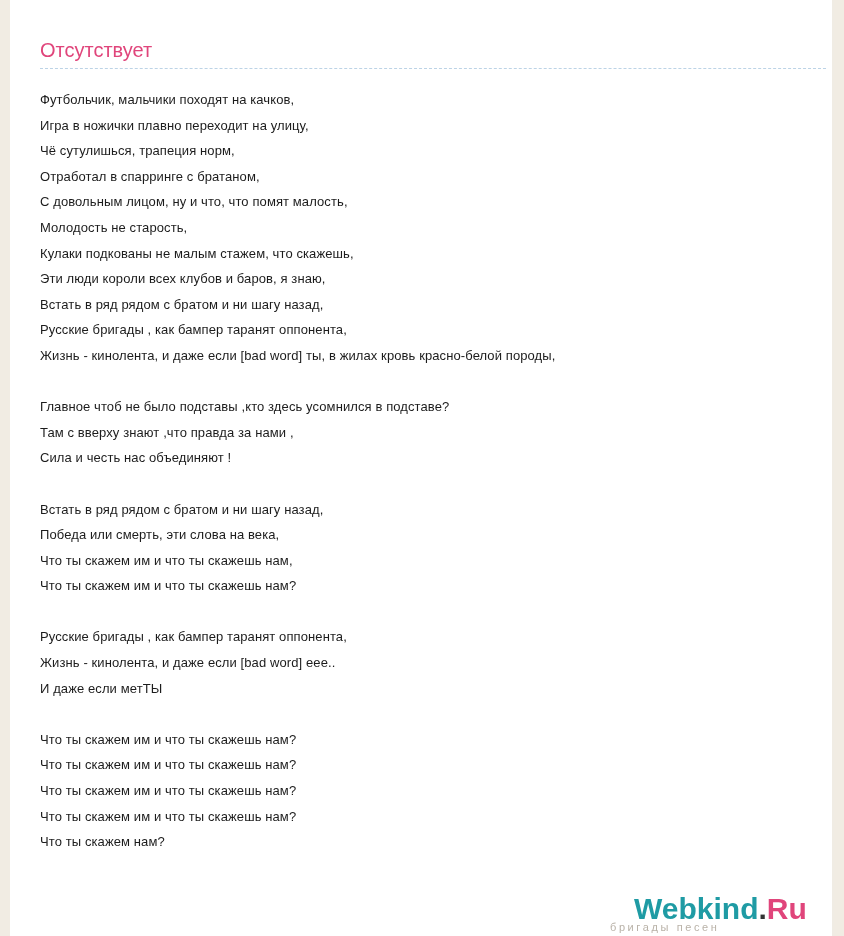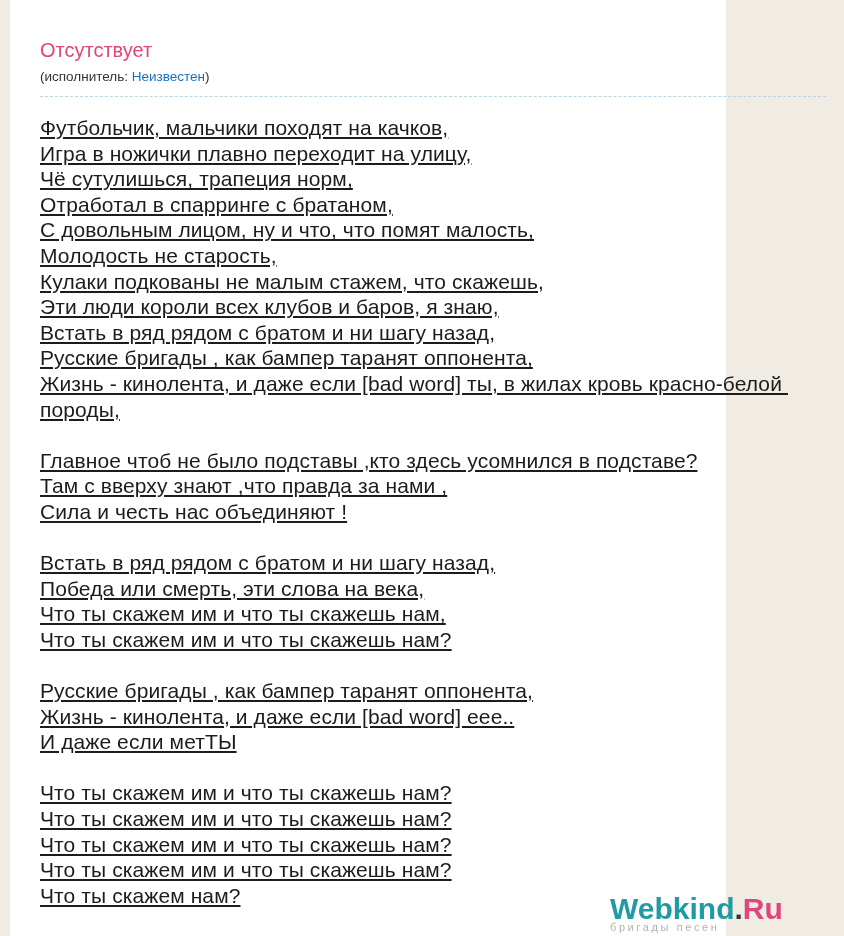--- a/index.html
+++ b/index.html
@@ -16,21 +16,21 @@
   .page {
     position: relative;
     width: 844px;
     height: 936px;
     box-sizing: border-box;
   }
   .sheet {
     position: absolute;
     left: 10px;
     top: 0;
-    width: 716px;
+    width: 822px;
     height: 936px;
     background: #ffffff;
     box-sizing: border-box;
   }
   .edge-left {
     position: absolute;
     left: 0;
     top: 0;
     width: 10px;
     height: 936px;
@@ -68,43 +68,43 @@
     color: #1a6ec0;
     text-decoration: none;
   }
   .divider {
     border: 0;
     border-top: 1px dashed #bcd3e6;
     margin: 0 0 18px 0;
     width: 786px;
   }
   .lyrics {
-    font-size: 21px;
+    font-size: 13px;
     line-height: 25.6px;
     color: #1c1c1c;
     white-space: pre-wrap;
     font-family: "Liberation Sans", sans-serif;
     letter-spacing: 0.1px;
-    text-decoration: underline;
   }
   .watermark {
     position: absolute;
     left: 600px;
     top: 893px;
     width: 230px;
     text-align: left;
   }
   .wm-main {
     font-size: 30px;
     font-weight: bold;
     line-height: 32px;
     font-family: "Liberation Sans", sans-serif;
   }
   .wm-web {
     color: #1f9ba4;
+    margin-left: 24px;
   }
   .wm-dot {
     color: #333333;
   }
   .wm-ru {
     color: #e0457b;
     margin-top: 42px;
   }
   .wm-sub {
     font-size: 11px;
@@ -119,23 +119,20 @@
 
 <div class="page">
   <div class="edge-left"></div>
   <div class="edge-right"></div>
 
   <div class="sheet">
     <div class="content">
 
       <h1 class="song-title">Отсутствует</h1>
 
-      <div class="artist-line">
-        <span>(исполнитель: </span><a class="artist-link" href="#">Неизвестен</a><span>)</span>
-      </div>
 
       <hr class="divider">
 
       <div class="lyrics">Футбольчик, мальчики походят на качков,
 Игра в ножички плавно переходит на улицу,
 Чё сутулишься, трапеция норм,
 Отработал в спарринге с братаном,
 С довольным лицом, ну и что, что помят малость,
 Молодость не старость,
 Кулаки подкованы не малым стажем, что скажешь,

